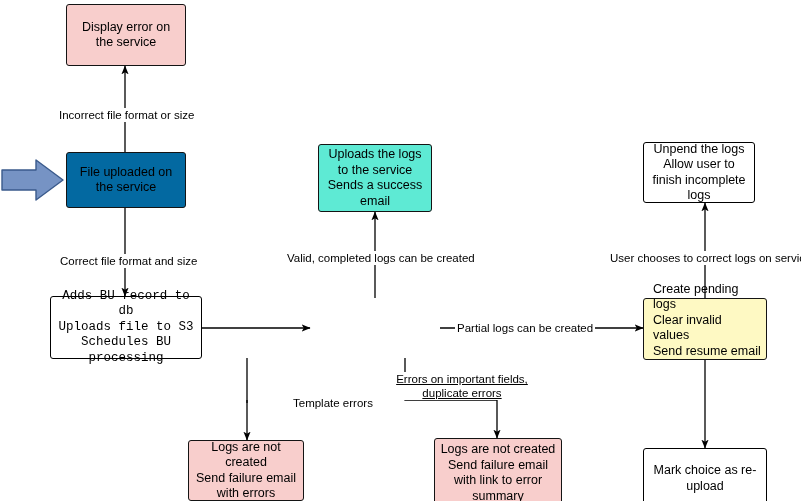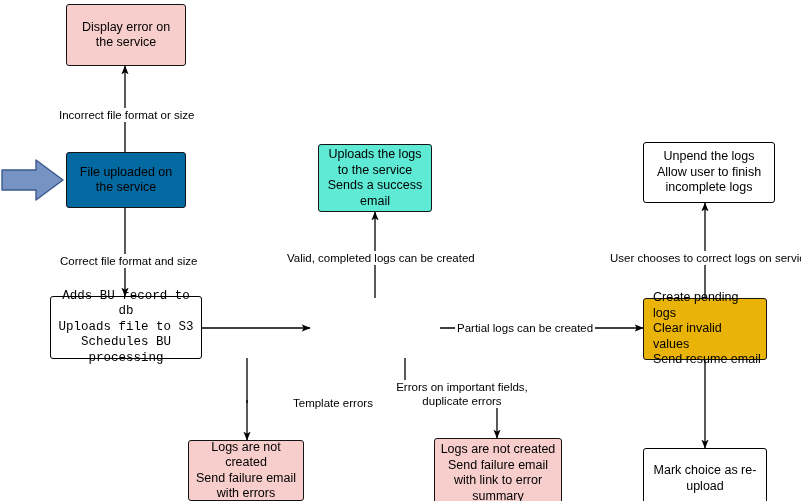--- a/index.html
+++ b/index.html
@@ -11,21 +11,21 @@
   .node{position:absolute;box-sizing:border-box;border:1px solid #000000;
         border-radius:3px;display:flex;align-items:center;justify-content:center;
         text-align:center;font-size:12.5px;line-height:15.5px;color:#000000;}
   .node .txt{display:block;padding:0 5px;}
   .node.left-al{justify-content:flex-start;text-align:left;}
   .node.left-al .txt{padding-left:9px;}
 
   .fill-pink{background:#f8cecc;border-color:#141414;}
   .fill-blue{background:#0369a1;border-color:#141414;text-align:center;}
   .fill-green{background:#5eead4;border-color:#141414;}
-  .fill-yellow{background:#eab308;border-color:#141414;}
+  .fill-yellow{background:#fef9c3;border-color:#141414;align-items:flex-end;}
   .fill-white{background:#ffffff;border-color:#000000;}
 
   .edge-label{position:absolute;font-size:11.5px;line-height:14px;color:#000000;
               background:#ffffff;white-space:nowrap;text-align:center;padding:0 2px;}
   .edge-label.two{white-space:normal;}
 </style>
 </head>
 <body>
 
 <div id="canvas">
@@ -65,21 +65,21 @@
 
   <div class="node fill-white" style="left:50px;top:296px;width:152px;height:63px;font-family:Liberation Mono, monospace;">
     <span class="txt">Adds BU record to db<br>Uploads file to S3<br>Schedules BU processing</span>
   </div>
 
   <div class="node fill-green" style="left:318px;top:144px;width:114px;height:68px;">
     <span class="txt">Uploads the logs to the service<br>Sends a success email</span>
   </div>
 
 
-  <div class="node fill-white" style="left:643px;top:142px;width:132px;height:61px;">
+  <div class="node fill-white" style="left:643px;top:142px;width:112px;height:61px;">
     <span class="txt">Unpend the logs<br>Allow user to finish incomplete logs</span>
   </div>
 
   <div class="node fill-yellow left-al" style="left:643px;top:298px;width:124px;height:62px;">
     <span class="txt">Create pending logs<br>Clear invalid values<br>Send resume email</span>
   </div>
 
   <div class="node fill-pink" style="left:188px;top:440px;width:116px;height:61px;">
     <span class="txt">Logs are not created<br>Send failure email<br>with errors</span>
   </div>
@@ -95,18 +95,18 @@
   <div class="edge-label" style="left:57px;top:108px;">Incorrect file format or size</div>
 
   <div class="edge-label" style="left:58px;top:254px;">Correct file format and size</div>
 
   <div class="edge-label" style="left:285px;top:251px;">Valid, completed logs can be created</div>
 
   <div class="edge-label" style="left:455px;top:321px;">Partial logs can be created</div>
 
   <div class="edge-label" style="left:291px;top:396px;">Template errors</div>
 
-  <div class="edge-label two" style="left:392px;top:380px;width:136px;">Errors on important fields, duplicate errors</div>
+  <div class="edge-label two" style="left:392px;top:372px;width:136px;text-decoration:underline;">Errors on important fields, duplicate errors</div>
 
   <div class="edge-label" style="left:608px;top:251px;">User chooses to correct logs on service</div>
 
 
 </div>
 
 </body></html>

